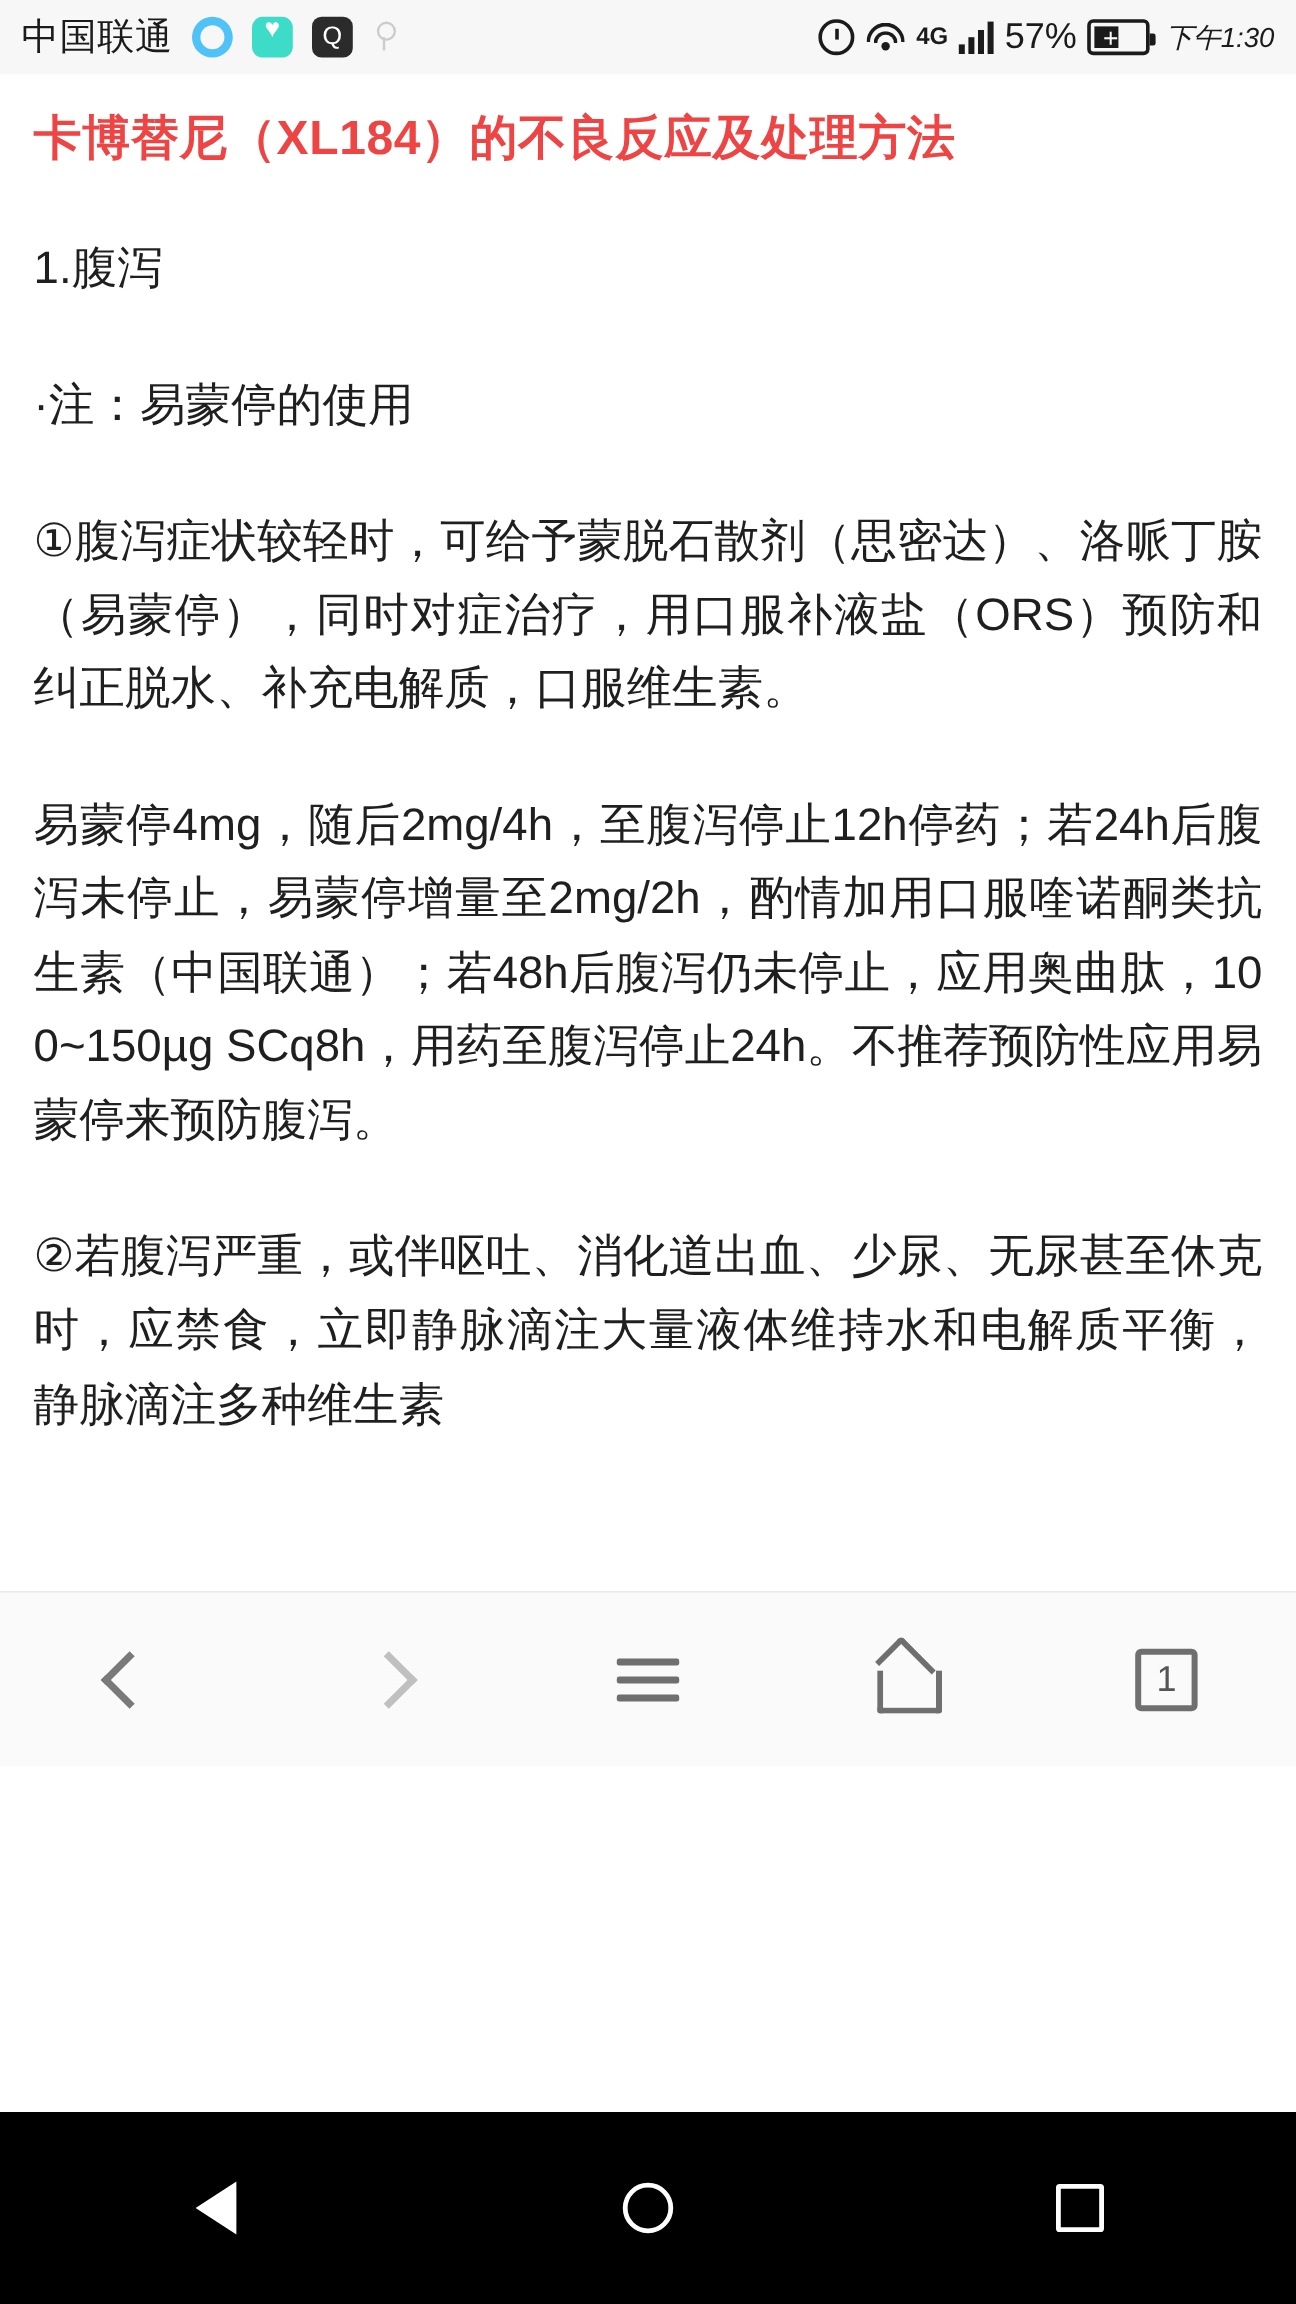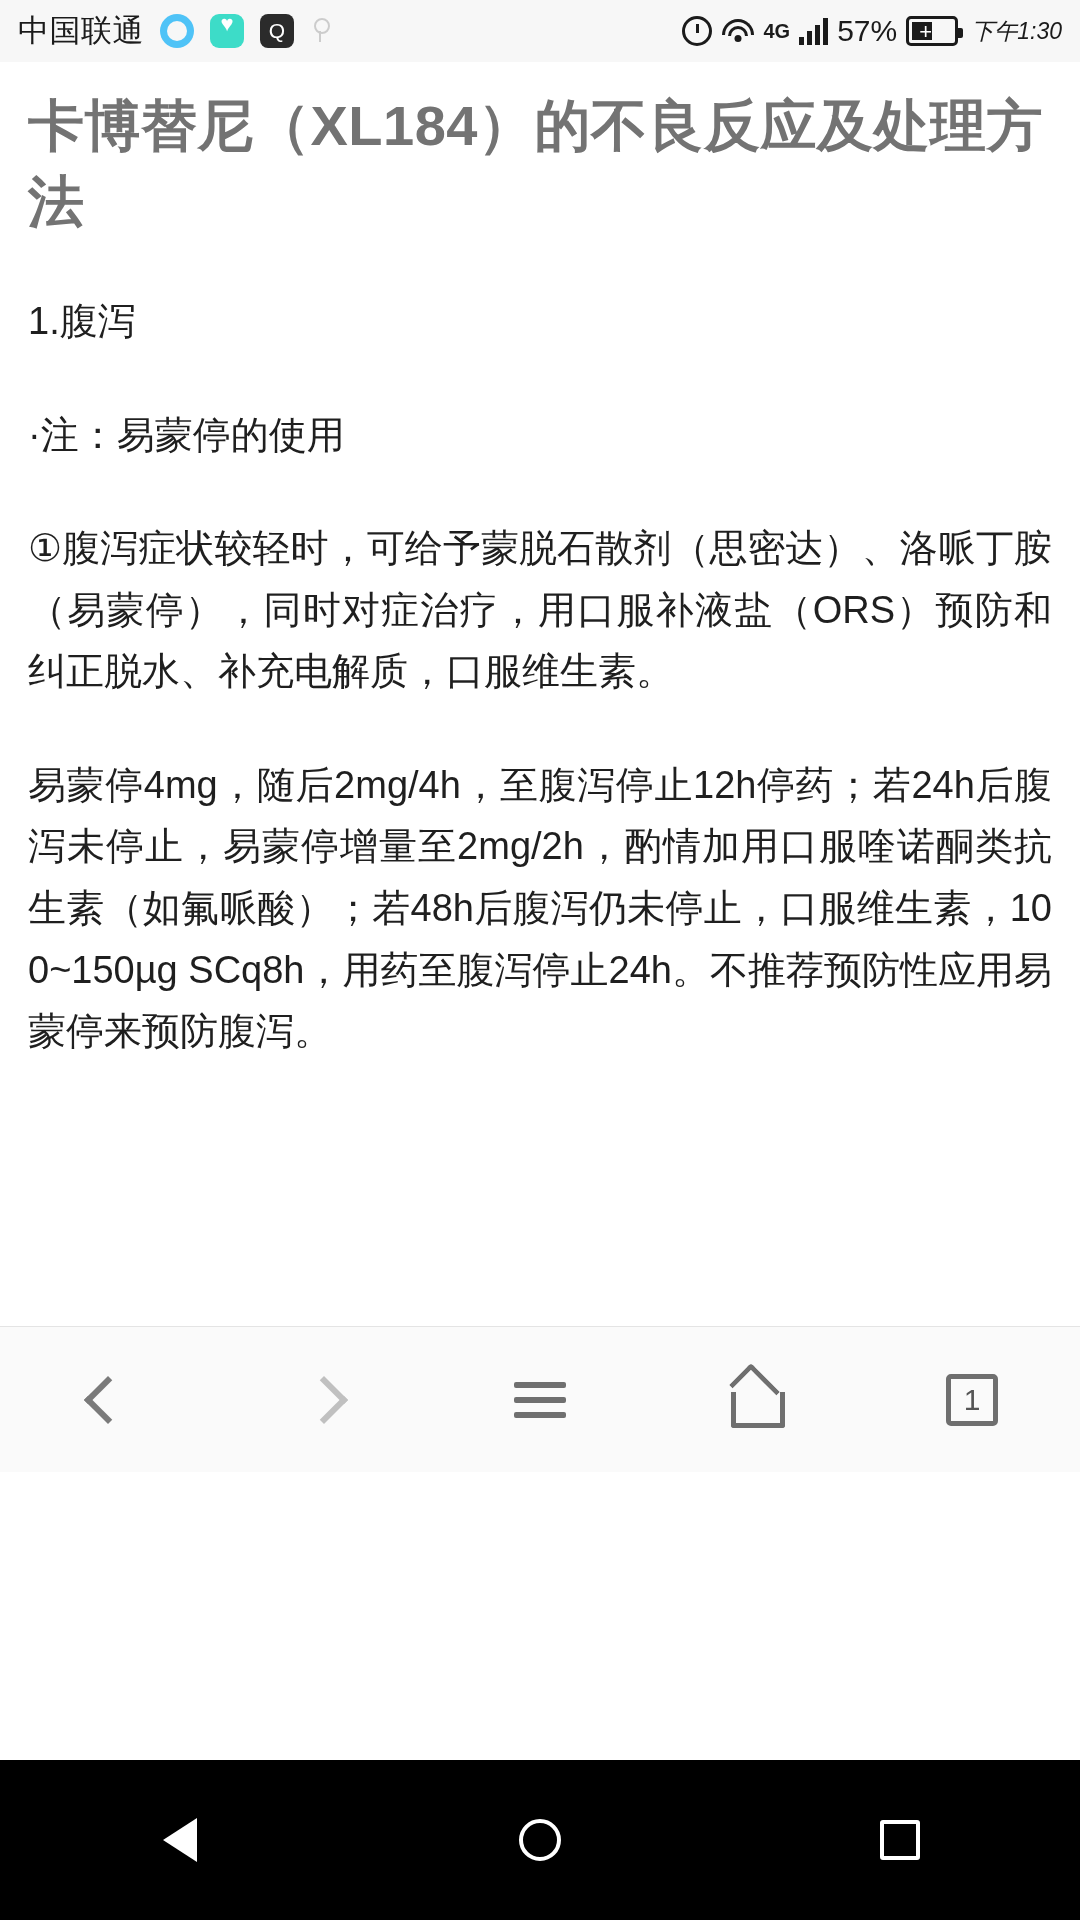--- a/index.html
+++ b/index.html
@@ -118,23 +118,23 @@
   .clock { font-size: 23px; margin-left: 4px; font-style: italic; }
 
   
   .article {
     padding: 26px 28px 0 28px;
     height: 1264px;
     overflow: hidden;
     position: relative;
   }
   .article-title {
-    font-size: 56px;
+    font-size: 40px;
     font-weight: bold;
-    color: #737373;
+    color: #ef4444;
     letter-spacing: 0.5px;
     line-height: 1.35;
   }
   .para {
     font-size: 38px;
     color: #1f1f1f;
     line-height: 1.62;
     margin-top: 52px;
     word-break: break-all;
   }
@@ -277,21 +277,22 @@
     </span>
     <span class="clock">下午1:30</span>
   </div>
 </div>
 
 <div class="article">
   <h1 class="article-title">卡博替尼（XL184）的不良反应及处理方法</h1>
   <p class="para">1.腹泻</p>
   <p class="para">·注：易蒙停的使用</p>
   <p class="para justified">①腹泻症状较轻时，可给予蒙脱石散剂（思密达）、洛哌丁胺（易蒙停），同时对症治疗，用口服补液盐（ORS）预防和纠正脱水、补充电解质，口服维生素。</p>
-  <p class="para justified">易蒙停4mg，随后2mg/4h，至腹泻停止12h停药；若24h后腹泻未停止，易蒙停增量至2mg/2h，酌情加用口服喹诺酮类抗生素（如氟哌酸）；若48h后腹泻仍未停止，口服维生素，100~150µg SCq8h，用药至腹泻停止24h。不推荐预防性应用易蒙停来预防腹泻。</p>
+  <p class="para justified">易蒙停4mg，随后2mg/4h，至腹泻停止12h停药；若24h后腹泻未停止，易蒙停增量至2mg/2h，酌情加用口服喹诺酮类抗生素（中国联通）；若48h后腹泻仍未停止，应用奥曲肽，100~150µg SCq8h，用药至腹泻停止24h。不推荐预防性应用易蒙停来预防腹泻。</p>
+  <p class="para justified">②若腹泻严重，或伴呕吐、消化道出血、少尿、无尿甚至休克时，应禁食，立即静脉滴注大量液体维持水和电解质平衡，静脉滴注多种维生素</p>
   <div class="fade-mask"></div>
 </div>
 
 <svg class="watermark" viewBox="0 0 100 110">
   <ellipse cx="50" cy="42" rx="30" ry="38" fill="none" stroke="#999" stroke-width="4"></ellipse>
   <circle cx="22" cy="92" r="9" fill="none" stroke="#999" stroke-width="4"></circle>
   <circle cx="45" cy="100" r="7" fill="none" stroke="#999" stroke-width="4"></circle>
 </svg>
 
 <div class="browser-bar">

